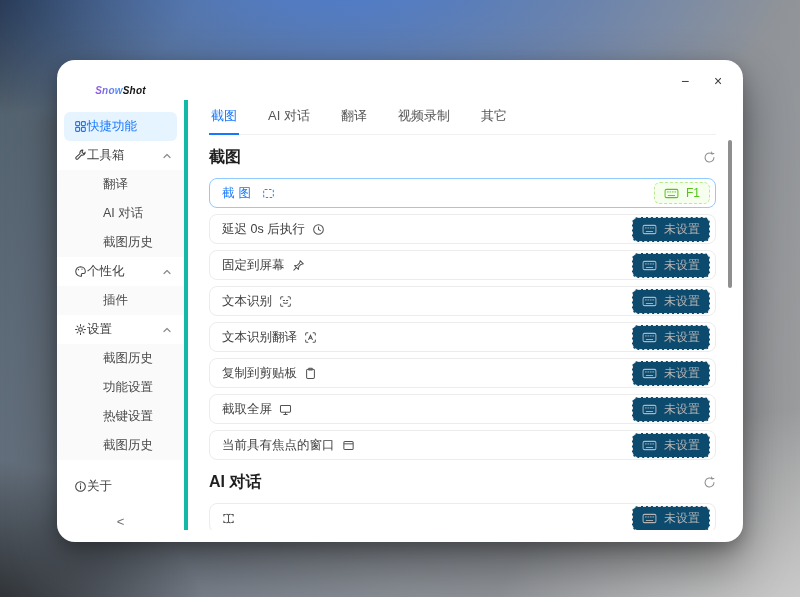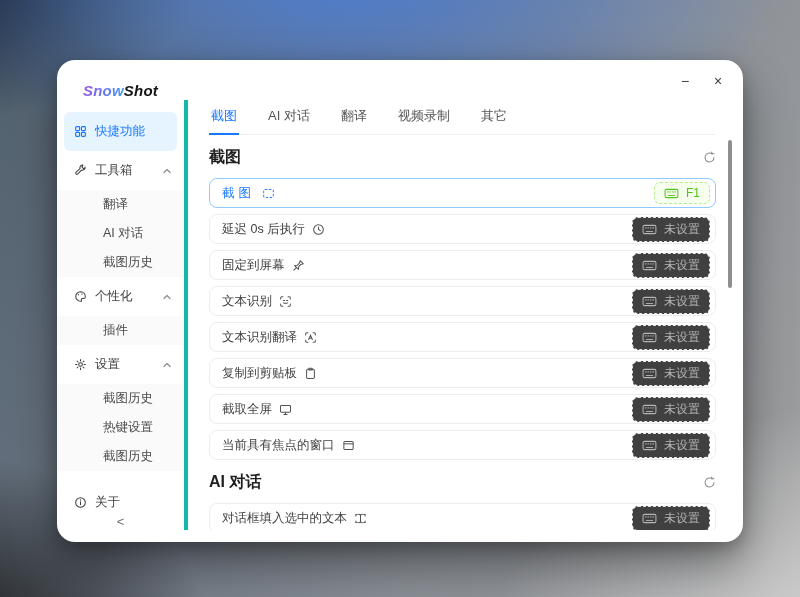--- a/index.html
+++ b/index.html
@@ -17,24 +17,24 @@
   .window {
     position:absolute; left:57px; top:60px; width:686px; height:482px;
     background:#fff; border-radius:18px;
     box-shadow: 0 22px 48px rgba(0,0,0,.42), 0 6px 16px rgba(0,0,0,.22);
   }
   .win-controls { position:absolute; top:13px; right:17px; display:flex; gap:17px; color:#3c3c3c; font-size:14px; z-index:6; }
   .win-btn { width:16px; text-align:center; line-height:16px; cursor:default; }
 
   
   .sidebar { position:absolute; left:0; top:0; bottom:0; width:127px; padding-top:20px; overflow:hidden; border-radius:18px 0 0 18px; }
-  .logo { text-align:center; font-style:italic; font-weight:bold; font-size:15px; height:32px; line-height:22px; letter-spacing:.2px; }
+  .logo { text-align:center; font-style:italic; font-weight:bold; font-size:10px; height:32px; line-height:22px; letter-spacing:.2px; }
   .logo .snow { background:linear-gradient(90deg,#9254de,#4096ff); -webkit-background-clip:text; background-clip:text; color:transparent; }
   .logo .shot { color:#141414; }
-  .side-item, .side-group { display:flex; align-items:center; gap:8px; font-size:12.5px; color:#3f3f3f; height:39px; padding:0 12px 0 17px; }
+  .side-item, .side-group { display:flex; align-items:center; font-size:12.5px; color:#3f3f3f; height:29px; padding:0 12px 0 17px; }
   .side-item.selected { background:#e6f4ff; color:#1677ff; border-radius:6px; margin:0 7px; padding:0 5px 0 10px; }
   .side-group .chev { margin-left:auto; color:#8c8c8c; display:flex; }
   .side-sub { background:#fafafa; }
   .side-sub-item { font-size:12.5px; color:#4a4a4a; height:29px; line-height:29px; padding-left:46px; }
   .side-icon { display:flex; flex:0 0 auto; color:inherit; }
   .side-collapse { position:absolute; bottom:13px; left:0; right:0; text-align:center; color:#6f6f6f; font-size:13px; }
 
   
   .main { position:absolute; left:127px; top:40px; right:0; bottom:12px; padding:0 27px 0 21px; border-left:4px solid #14b8a6; overflow:hidden; }
   .tabbar { display:flex; gap:27px; border-bottom:1px solid #f0f0f0; font-size:13px; color:#555; }
@@ -47,21 +47,21 @@
     display:flex; align-items:center; justify-content:space-between;
     height:30px; border:1px solid #ececec; border-radius:8px;
     padding:0 5px 0 12px; margin-bottom:6px; background:#fff;
   }
   .hrow.primary { border-color:#91caff; }
   .row-left { display:flex; align-items:center; gap:7px; font-size:12.5px; color:#404040; }
   .hrow.primary .row-left { color:#1677ff; }
   .hrow.primary .row-label { letter-spacing:4px; }
   .row-icon { display:flex; color:inherit; opacity:.9; }
   .badge { display:flex; align-items:center; gap:7px; font-size:12px; border-radius:6px; padding:3px 9px; }
-  .badge.unset { border:1px dashed #e4e4e4; color:#b5b5b5; background:#404040; }
+  .badge.unset { border:1px dashed #e4e4e4; color:#b5b5b5; background:#0c4a6e; }
   .badge.set { border:1px dashed #b7eb8f; color:#52c41a; background:#f6ffed; }
   .kbd-icon { display:flex; }
   .scroll-thumb { position:absolute; right:11px; top:80px; width:4px; height:148px; border-radius:2px; background:#8f8f8f; }
   svg { display:block; }
 </style>
 </head>
 <body>
 
 <div class="window">
 
@@ -141,20 +141,21 @@
       <span>设置</span>
       <span class="chev">
         <svg width="10" height="10" viewBox="0 0 10 10">
             <path d="M2 6.5L5 3.5L8 6.5" fill="none" stroke="currentColor" stroke-width="1.2" stroke-linecap="round" stroke-linejoin="round"></path>
           </svg>
       </span>
     </div>
 
     <div class="side-sub">
       <div class="side-sub-item">截图历史</div>
+      <div class="side-sub-item">功能设置</div>
       <div class="side-sub-item">热键设置</div>
       <div class="side-sub-item">截图历史</div>
     </div>
 
     <div class="side-group" style="margin-top:12px">
       <span class="side-icon">
         <svg width="13" height="13" viewBox="0 0 14 14">
             <g fill="none" stroke="currentColor" stroke-width="1.1">
               <circle cx="7" cy="7" r="5.2"></circle>
               <path d="M7 6.3v3.2" stroke-linecap="round"></path>
@@ -364,21 +365,20 @@
       <span class="refresh">
         <svg width="13" height="13" viewBox="0 0 14 14">
             <path d="M11.8 7A4.8 4.8 0 1 1 9.6 3" fill="none" stroke="currentColor" stroke-width="1.1" stroke-linecap="round"></path>
             <path d="M9.3 1.2l.4 2 2-.4" fill="none" stroke="currentColor" stroke-width="1.1" stroke-linecap="round" stroke-linejoin="round"></path>
           </svg>
       </span>
     </div>
 
     <div class="hrow">
       <div class="row-left">
-        <span class="row-label">对话框填入选中的文本</span>
         <span class="row-icon">
           <svg width="13" height="13" viewBox="0 0 14 14">
               <g fill="none" stroke="currentColor" stroke-width="1.1" stroke-linecap="round">
                 <path d="M5 2.4c1 0 1.7.4 2 1 .3-.6 1-1 2-1M5 11.6c1 0 1.7-.4 2-1 .3.6 1 1 2 1M7 3.4v7.2"></path>
                 <path d="M2 4.4V2.6h1.6M12 4.4V2.6h-1.6M2 9.6v1.8h1.6M12 9.6v1.8h-1.6"></path>
               </g>
             </svg>
         </span>
       </div>
       <div class="badge unset">

